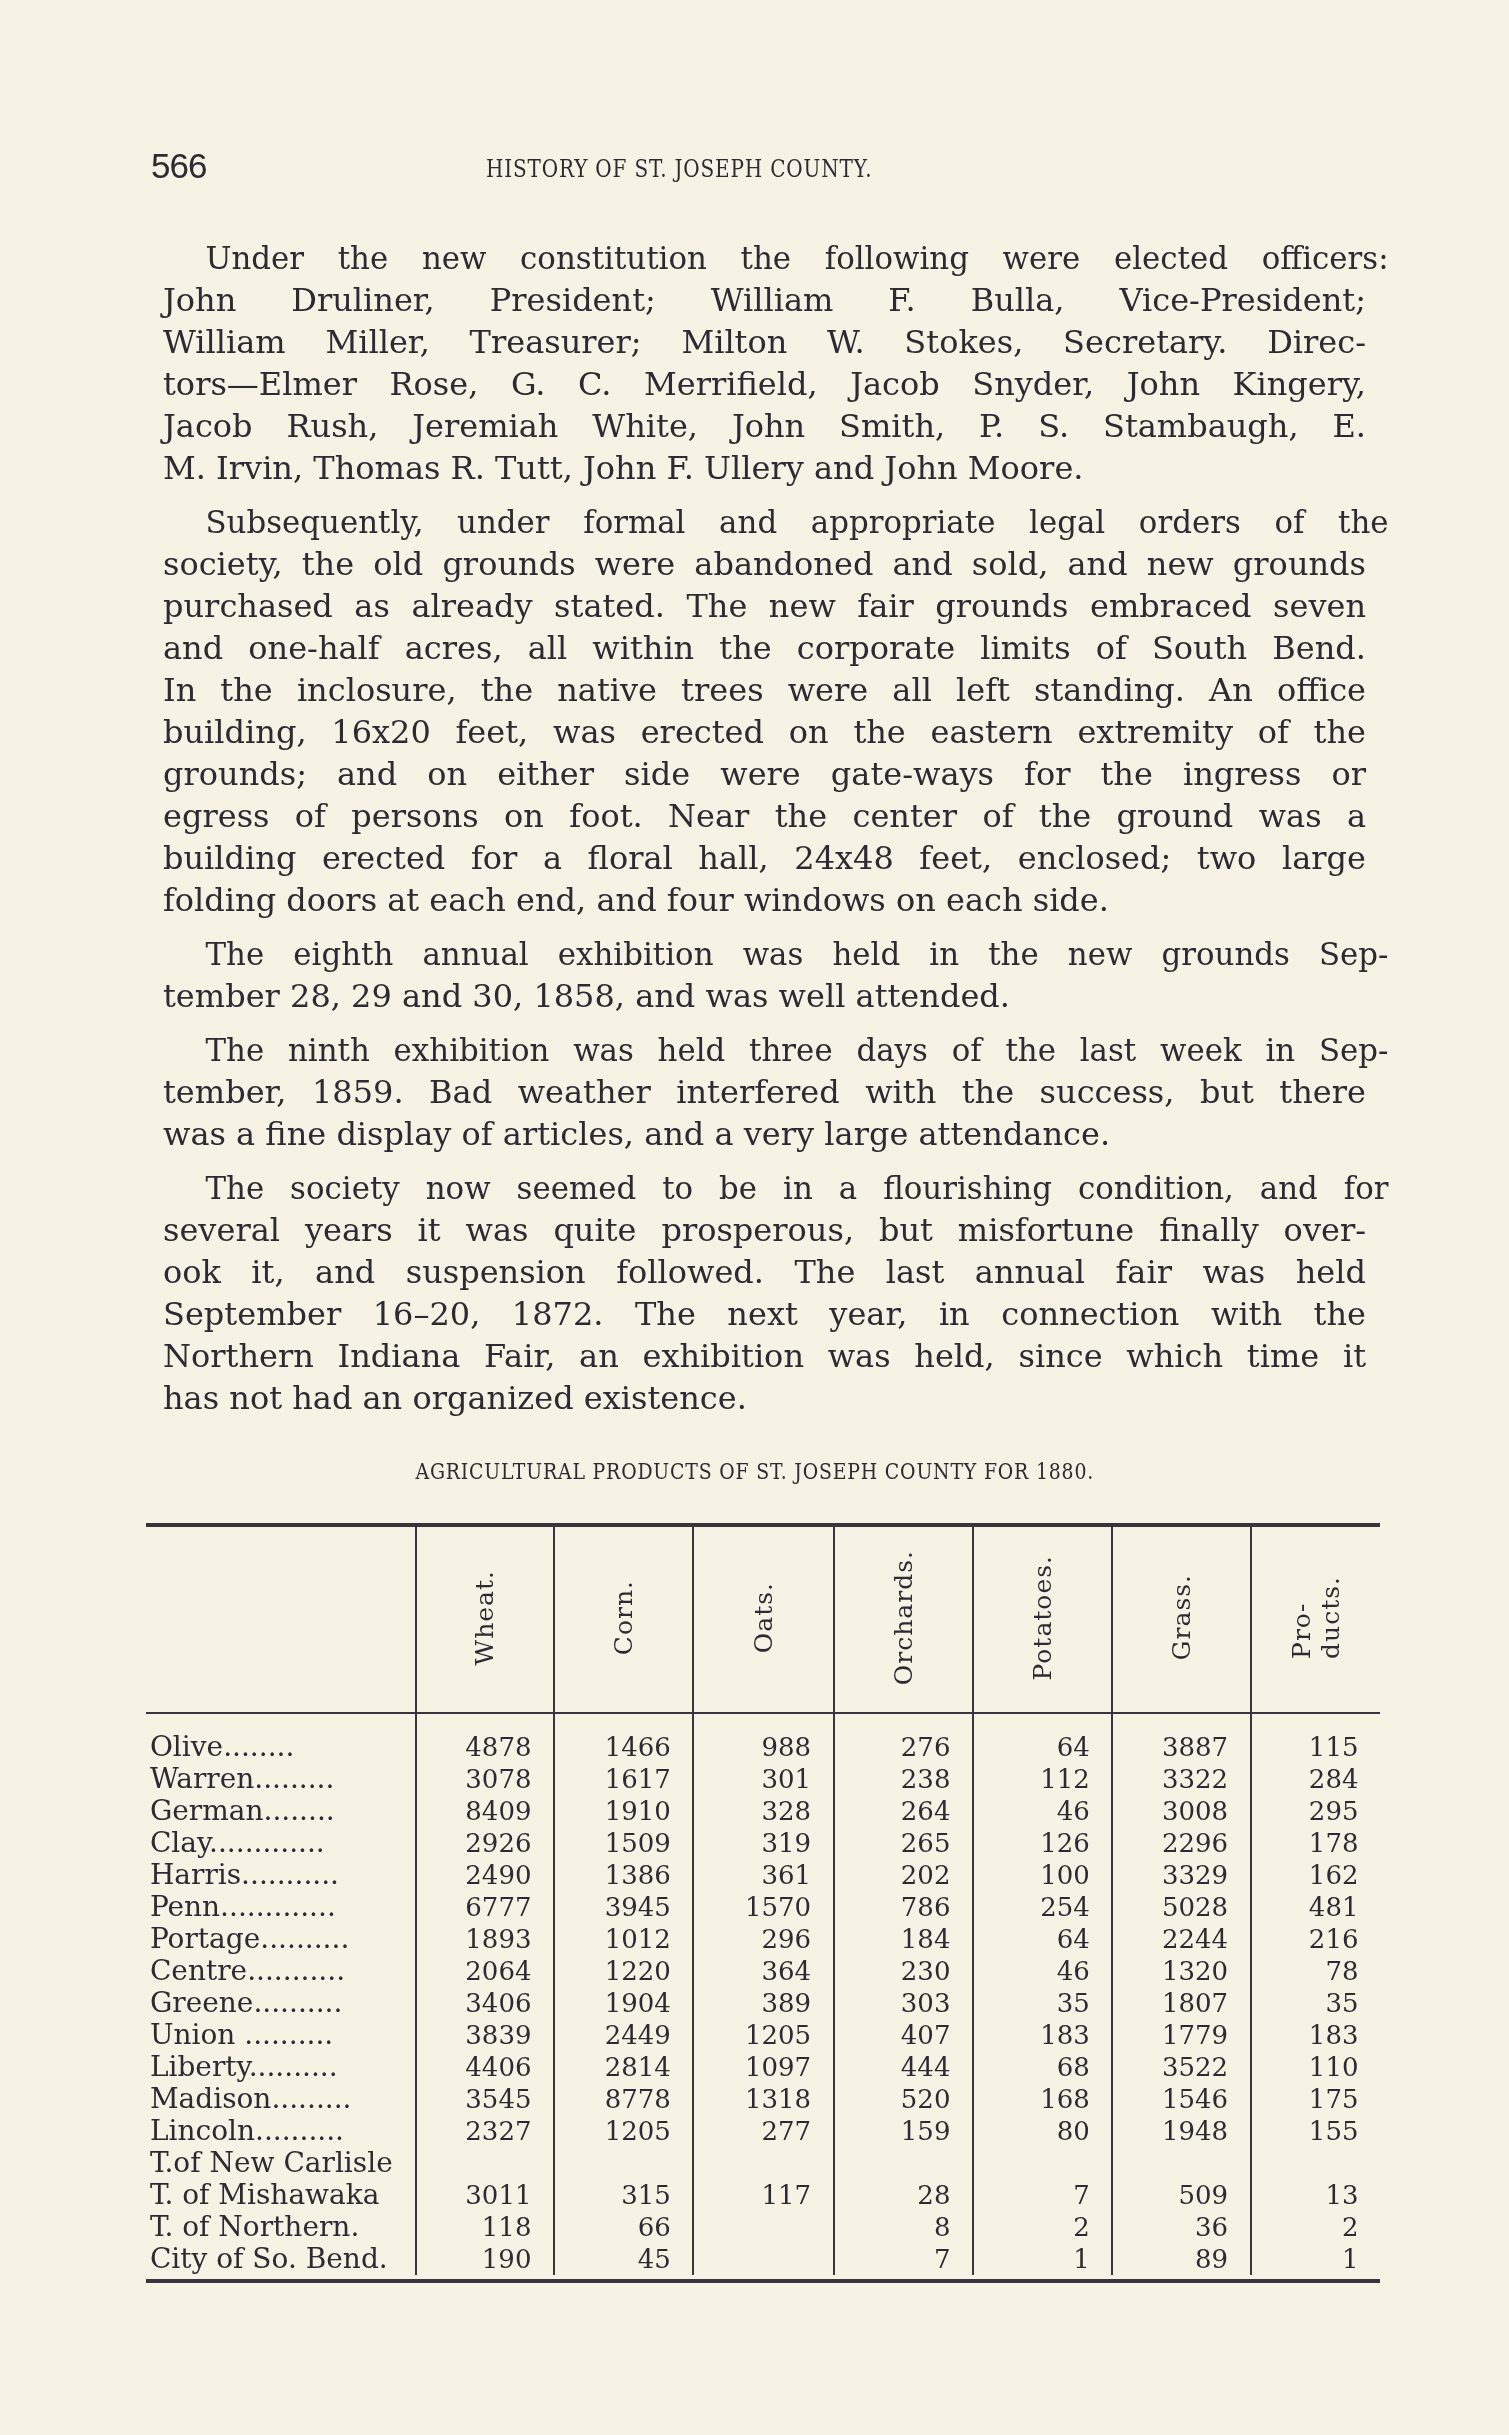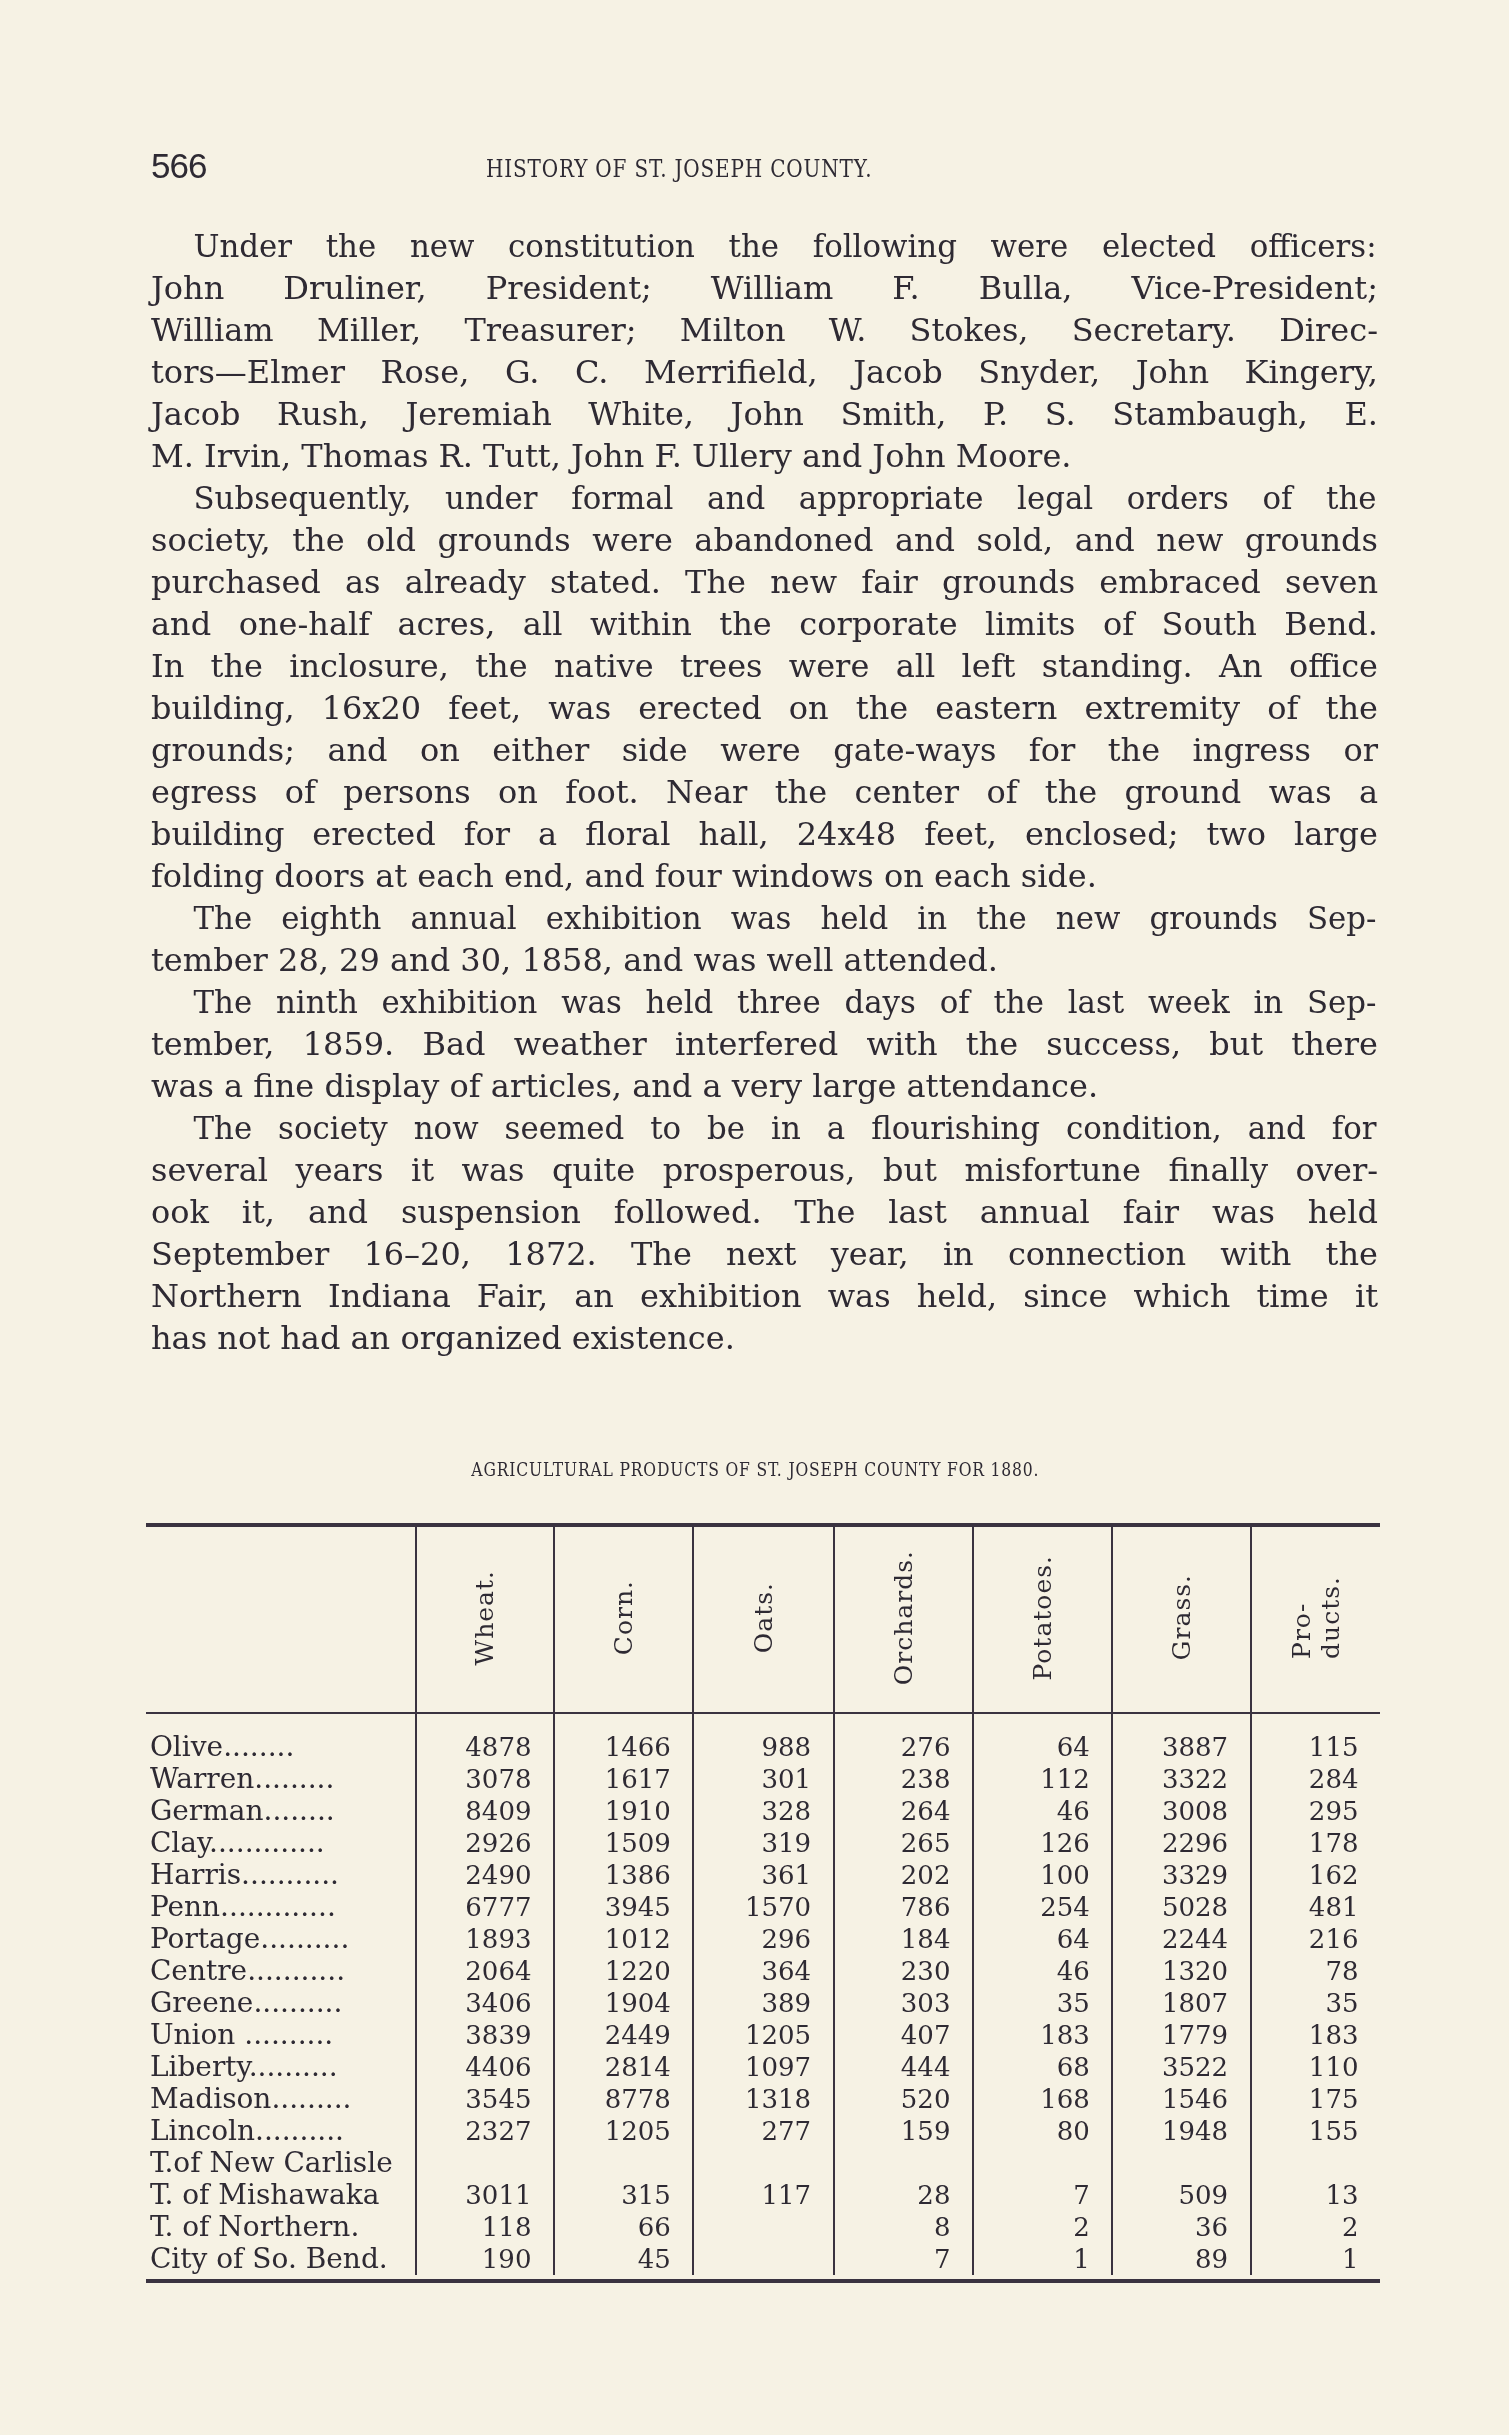--- a/index.html
+++ b/index.html
@@ -4,25 +4,25 @@
 <style>
   html, body { margin:0; padding:0; }
   body {
     width:1510px; height:2435px; background:#f6f2e4; position:relative; overflow:hidden;
     font-family:"DejaVu Serif","Liberation Serif",serif; color:#2e2a33;
   }
   .header { position:absolute; top:146px; left:151px; width:1229px; height:49px; }
   .page-num { position:absolute; left:0; top:0; font-size:35px; font-family:"Liberation Sans","DejaVu Sans",sans-serif; letter-spacing:-1px; }
   .running-title { position:absolute; left:335px; top:7.8px; font-size:24.4px; letter-spacing:1px; transform:scaleX(0.82); transform-origin:left; white-space:nowrap; }
   .body-text { position:absolute; top:225px; left:151px; width:1227px; }
-  .para { font-size:32px; line-height:42px; text-align:justify; margin:0; transform-origin:left; }
+  .para { font-size:32px; line-height:42px; text-align:justify; margin:12px; transform-origin:left; }
   .para .line { display:block; text-align:justify; text-align-last:justify; white-space:nowrap; overflow:visible; }
   .para .line.last { text-align-last:left; }
   .indent { padding-left:44px; }
-  .caption { position:absolute; top:1458px; left:0; width:1510px; text-align:center; font-size:19px; letter-spacing:1px; }
+  .caption { position:absolute; top:1458px; left:0; width:1510px; text-align:center; font-size:23px; letter-spacing:1px; }
   .caption span { display:inline-block; transform:scaleX(0.82); }
   .table-wrap { position:absolute; left:146px; top:1523px; width:1234px; }
   .rule-thick { height:3.9px; background:#3a3340; }
   table { border-collapse:collapse; width:1234px; table-layout:fixed; }
   th, td { padding:0; border-left:2px solid #3a3340; }
   th:first-child, td:first-child { border-left:none; }
   thead th { height:185px; vertical-align:middle; font-weight:normal; }
   .vlabel { display:inline-block; writing-mode:vertical-rl; transform:rotate(180deg); font-size:25px; letter-spacing:1px; white-space:pre; line-height:29px; text-align:left; }
   tbody td { height:32px; font-size:26px; line-height:32px; text-align:right; padding-right:21.5px; font-family:"DejaVu Serif",serif; }
   tbody td.name { text-align:left; padding-right:16px; padding-left:3.9px; font-size:28px; white-space:nowrap; overflow:hidden; }

